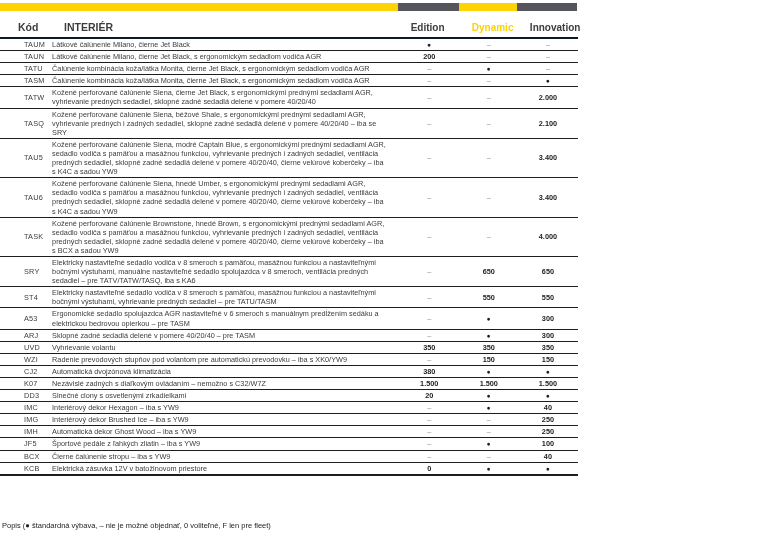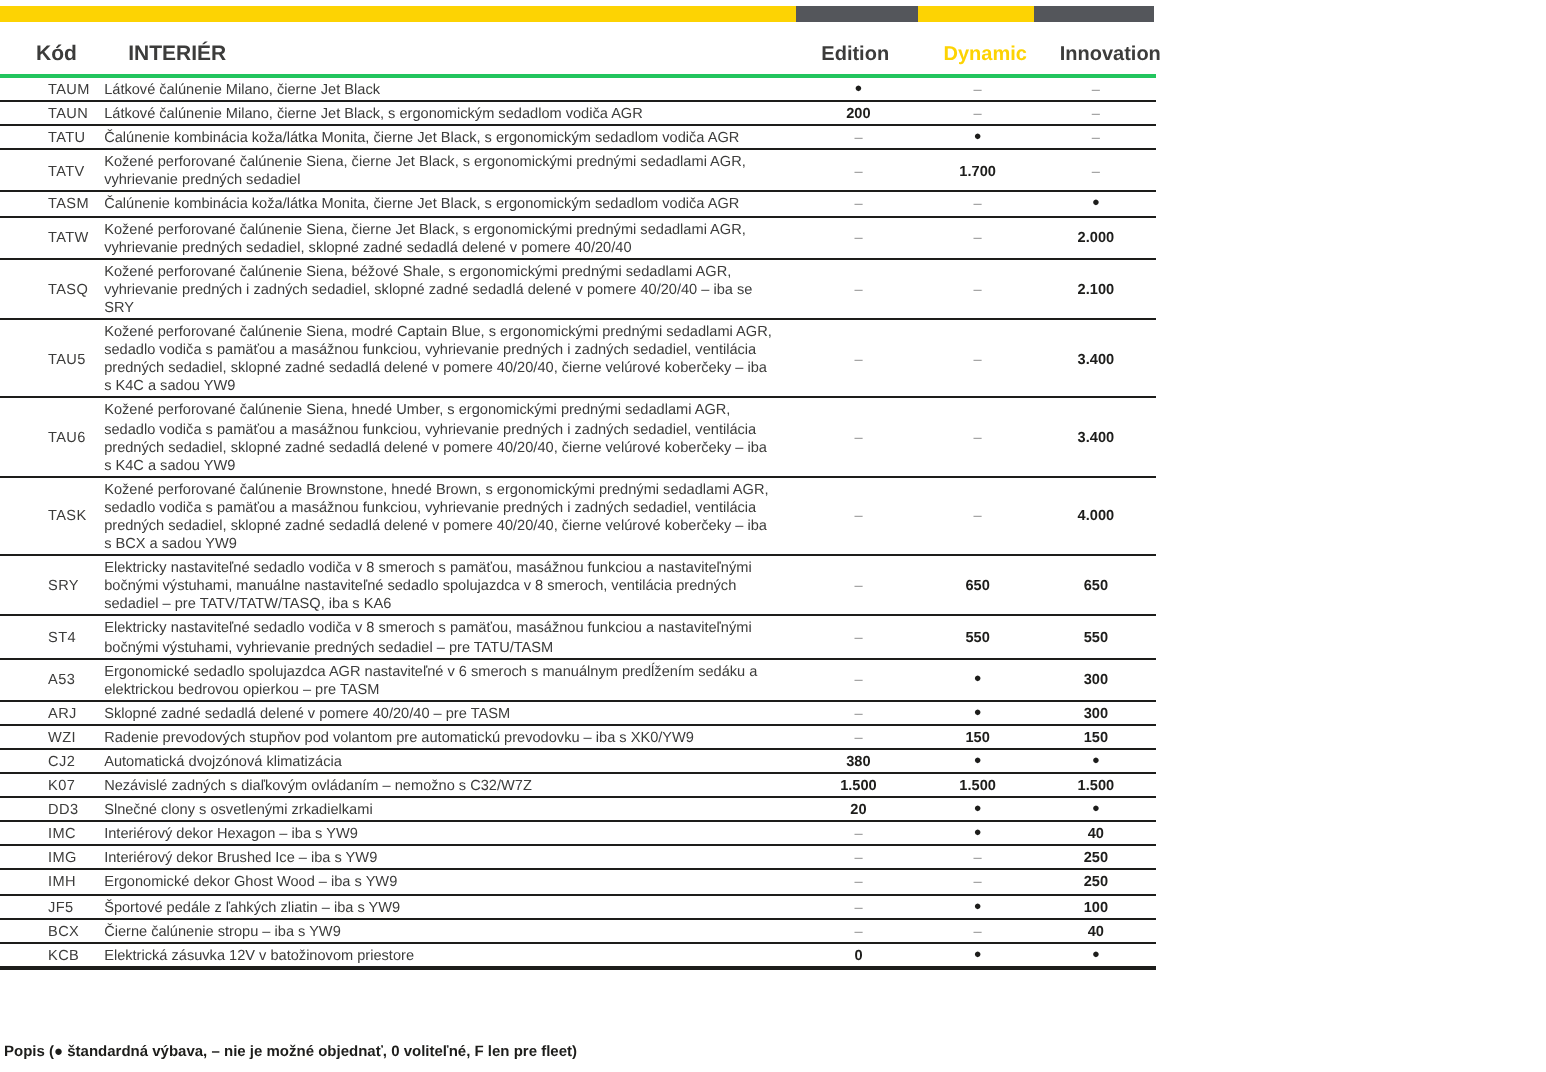--- a/index.html
+++ b/index.html
@@ -30,21 +30,21 @@
   }
   col.c-code{width:52px;}
   col.c-desc{width:346px;}
   col.c-edition{width:61px;}
   col.c-dynamic{width:58px;}
   col.c-innovation{width:60px;}
 
   thead th{
     vertical-align:bottom;
     padding:4px 0 4px 12px;
-    border-bottom:2px solid #22c55e;
+    border-bottom:2px solid #0f172a;
     font-size:10.5px;
     font-weight:700;
     color:#3c3c3b;
     text-align:left;
     height:18px;
   }
   thead th.h-code{padding-left:18px;}
   thead th.h-val{text-align:left;font-size:10px;}
   thead th.h-dynamic{color:#fdd303;}
 
@@ -58,21 +58,21 @@
   }
   td.code{padding-left:24px;font-weight:400;letter-spacing:.2px;}
   td.desc{padding-right:10px;}
   td.val{text-align:center;font-weight:700;color:#1d1d1b;}
   td.val.dash{color:#8f8f8f;font-weight:400;}
   td.val.bullet{font-size:6.5px;}
   tbody tr:last-child td{border-bottom:2px solid #1d1d1b;}
 
   .legend{
     position:absolute;left:2px;top:521px;
-    font-size:7.5px;font-weight:700;color:#1d1d1b;
+    font-size:7.5px;font-weight:400;color:#1d1d1b;
     white-space:nowrap;
   }
 </style>
 </head>
 <body>
 
 <div class="page">
 
   <div class="accent-bar">
     <div class="seg seg-main"></div>
@@ -114,27 +114,20 @@
           <td class="val dash">–</td>
         </tr>
         <tr>
           <td class="code">TATU</td>
           <td class="desc">Čalúnenie kombinácia koža/látka Monita, čierne Jet Black, s ergonomickým sedadlom vodiča AGR</td>
           <td class="val dash">–</td>
           <td class="val bullet">●</td>
           <td class="val dash">–</td>
         </tr>
         <tr>
-          <td class="code">TATV</td>
-          <td class="desc">Kožené perforované čalúnenie Siena, čierne Jet Black, s ergonomickými prednými sedadlami AGR, vyhrievanie predných sedadiel</td>
-          <td class="val dash">–</td>
-          <td class="val">1.700</td>
-          <td class="val dash">–</td>
-        </tr>
-        <tr>
           <td class="code">TASM</td>
           <td class="desc">Čalúnenie kombinácia koža/látka Monita, čierne Jet Black, s ergonomickým sedadlom vodiča AGR</td>
           <td class="val dash">–</td>
           <td class="val dash">–</td>
           <td class="val bullet">●</td>
         </tr>
         <tr>
           <td class="code">TATW</td>
           <td class="desc">Kožené perforované čalúnenie Siena, čierne Jet Black, s ergonomickými prednými sedadlami AGR, vyhrievanie predných sedadiel, sklopné zadné sedadlá delené v pomere 40/20/40</td>
           <td class="val dash">–</td>
@@ -189,20 +182,27 @@
           <td class="val dash">–</td>
           <td class="val bullet">●</td>
           <td class="val">300</td>
         </tr>
         <tr>
           <td class="code">ARJ</td>
           <td class="desc">Sklopné zadné sedadlá delené v pomere 40/20/40 – pre TASM</td>
           <td class="val dash">–</td>
           <td class="val bullet">●</td>
           <td class="val">300</td>
+        </tr>
+        <tr>
+          <td class="code">UVD</td>
+          <td class="desc">Vyhrievanie volantu</td>
+          <td class="val">350</td>
+          <td class="val">350</td>
+          <td class="val">350</td>
         </tr>
         <tr>
           <td class="code">WZI</td>
           <td class="desc">Radenie prevodových stupňov pod volantom pre automatickú prevodovku – iba s XK0/YW9</td>
           <td class="val dash">–</td>
           <td class="val">150</td>
           <td class="val">150</td>
         </tr>
         <tr>
           <td class="code">CJ2</td>
@@ -234,21 +234,21 @@
         </tr>
         <tr>
           <td class="code">IMG</td>
           <td class="desc">Interiérový dekor Brushed Ice – iba s YW9</td>
           <td class="val dash">–</td>
           <td class="val dash">–</td>
           <td class="val">250</td>
         </tr>
         <tr>
           <td class="code">IMH</td>
-          <td class="desc">Ergonomické dekor Ghost Wood – iba s YW9</td>
+          <td class="desc">Automatická dekor Ghost Wood – iba s YW9</td>
           <td class="val dash">–</td>
           <td class="val dash">–</td>
           <td class="val">250</td>
         </tr>
         <tr>
           <td class="code">JF5</td>
           <td class="desc">Športové pedále z ľahkých zliatin – iba s YW9</td>
           <td class="val dash">–</td>
           <td class="val bullet">●</td>
           <td class="val">100</td>

